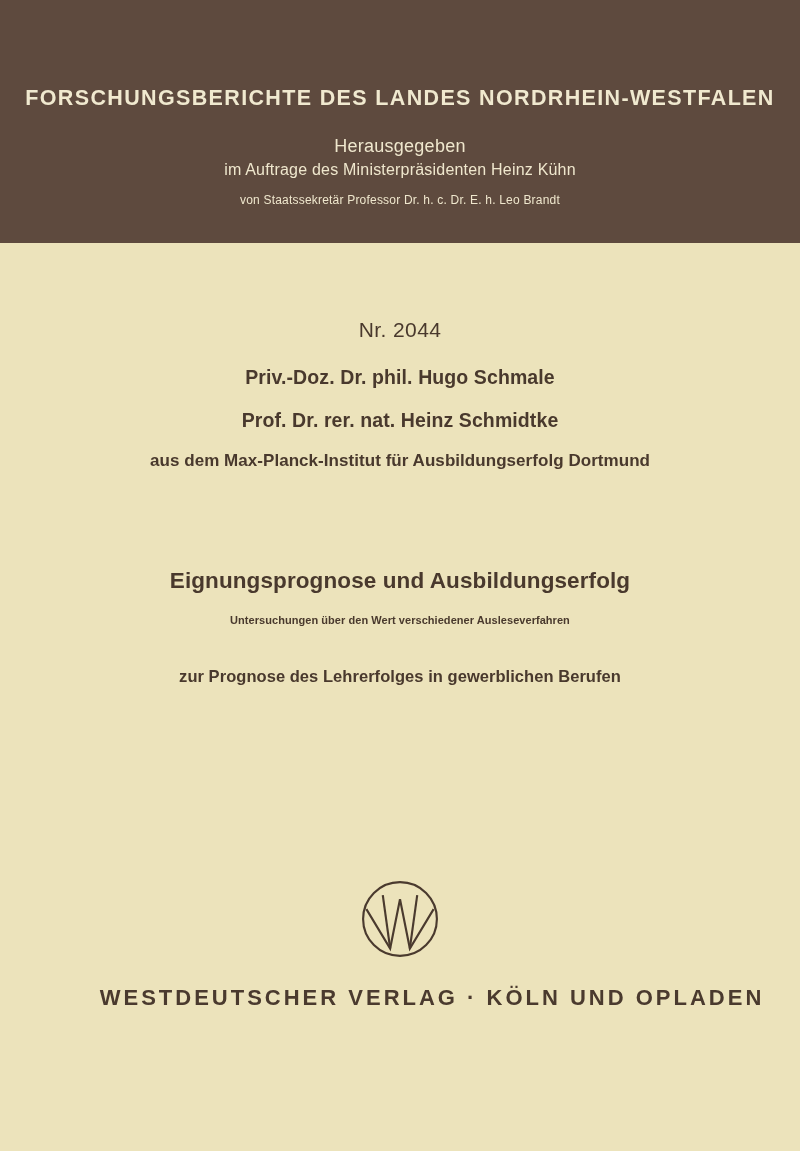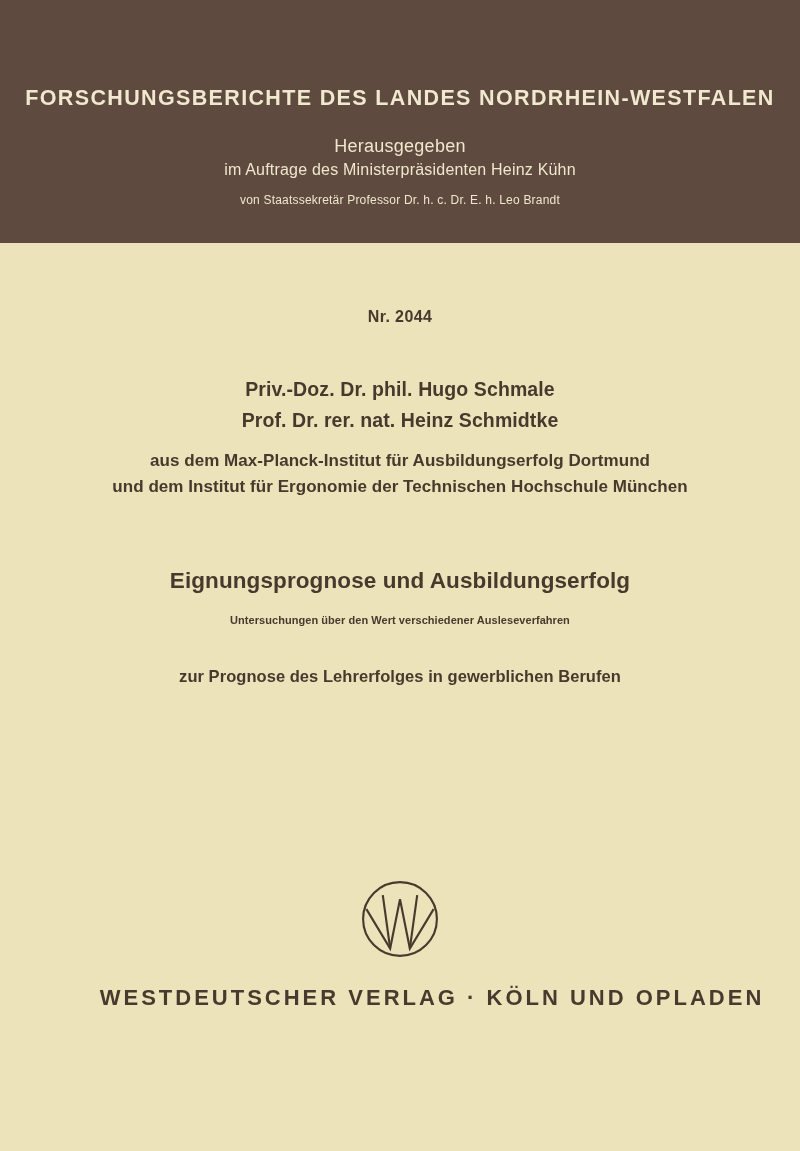--- a/index.html
+++ b/index.html
@@ -72,28 +72,28 @@
   .centered-line {
     position: absolute;
     left: 0;
     width: 800px;
     text-align: center;
     color: #49392d;
     white-space: nowrap;
   }
 
   .report-number {
-    top: 308px;
-    font-size: 16px;
-    font-weight: 700;
+    top: 318px;
+    font-size: 21px;
+    font-weight: 400;
     letter-spacing: 0.4px;
   }
 
   .author-1 {
-    top: 378px;
+    top: 366px;
     font-size: 19.5px;
     font-weight: 700;
     letter-spacing: 0.1px;
   }
   .author-2 {
     top: 409px;
     font-size: 19.5px;
     font-weight: 700;
     letter-spacing: 0.1px;
   }
@@ -166,21 +166,20 @@
   </div>
 
   <div class="body-area"></div>
 
   <div class="centered-line report-number">Nr. 2044</div>
 
   <div class="centered-line author-1">Priv.-Doz. Dr. phil. Hugo Schmale</div>
   <div class="centered-line author-2">Prof. Dr. rer. nat. Heinz Schmidtke</div>
 
   <div class="centered-line affil-1">aus dem Max-Planck-Institut für Ausbildungserfolg Dortmund</div>
-  <div class="centered-line affil-2">und dem Institut für Ergonomie der Technischen Hochschule München</div>
 
   <div class="centered-line main-title">Eignungsprognose und Ausbildungserfolg</div>
 
   <div class="centered-line subtitle-1">Untersuchungen über den Wert verschiedener Ausleseverfahren</div>
   <div class="centered-line subtitle-2">zur Prognose des Lehrerfolges in gewerblichen Berufen</div>
 
   <div class="logo-wrap">
     <svg width="82" height="82" viewBox="0 0 100 100">
       <circle cx="50" cy="50" r="45" fill="none" stroke="#4a3a2e" stroke-width="2.6"></circle>
       <g fill="none" stroke="#4a3a2e" stroke-width="2.6" stroke-linecap="butt" stroke-linejoin="miter">

